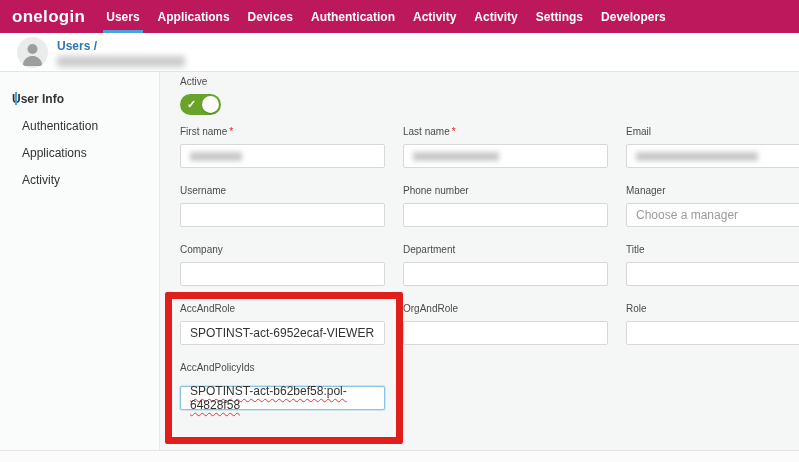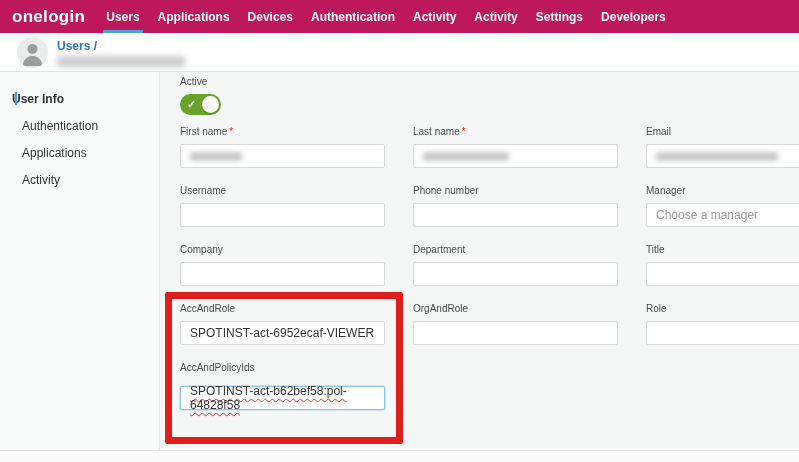--- a/index.html
+++ b/index.html
@@ -42,21 +42,21 @@
 
   
   .toggle { position:relative; width:41px; height:21px; border-radius:11px; background:#69A32B;
             margin-bottom:11px; cursor:pointer; }
   .toggle .check { position:absolute; left:7px; top:50%; transform:translateY(-52%);
                    color:#fff; font-size:11px; font-weight:700; }
   .toggle .knob { position:absolute; right:2px; top:2px; width:17px; height:17px;
                   background:#fff; border-radius:50%; box-shadow:0 1px 1px rgba(0,0,0,.25); }
 
   
-  .frow { display:flex; gap:28px; margin-bottom:17px; }
+  .frow { display:flex; gap:18px; margin-bottom:17px; }
   .field { width:205px; flex:none; }
   .input-wrap { position:relative; }
   .field input, .fake-input {
       width:100%; height:24px; border:1px solid #d8d8d8; border-radius:2px;
       background:#fff; font-size:12px; color:#333; padding:0 9px;
       font-family:"Liberation Sans", sans-serif; outline:none; }
   .fake-input { display:flex; align-items:center;margin-top:12px; }
   .field input::placeholder { color:#9b9b9b; }
   .fake-input.focused { border:1px solid #8cc4e6; box-shadow:0 0 0 1px rgba(140,196,230,.35); }
   .squiggle { text-decoration:underline; text-decoration-style:wavy; text-decoration-color:#e03a2f;

